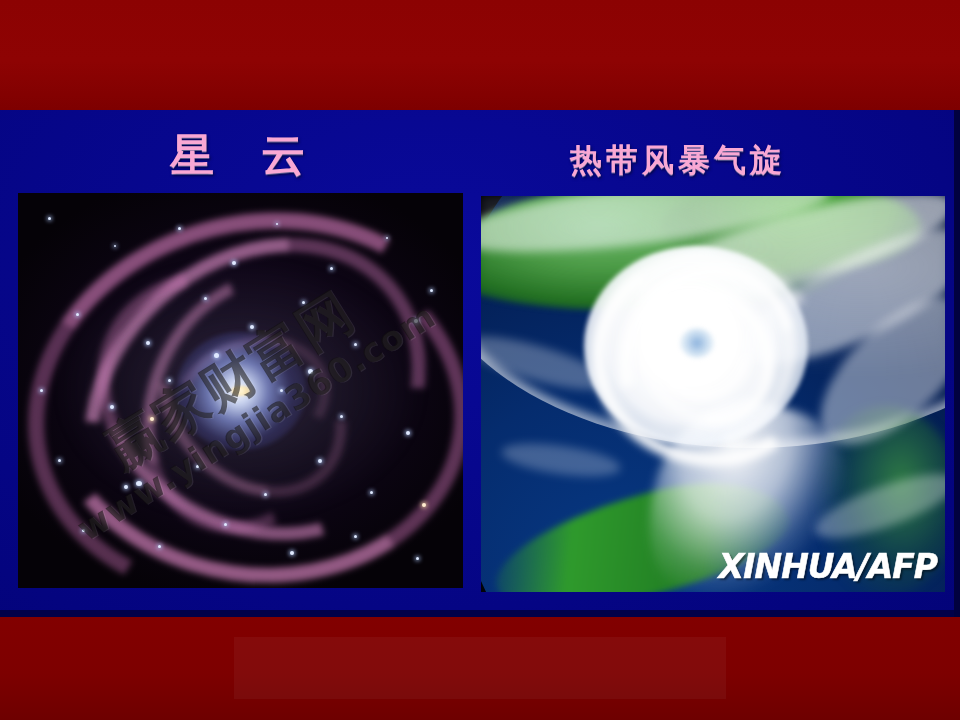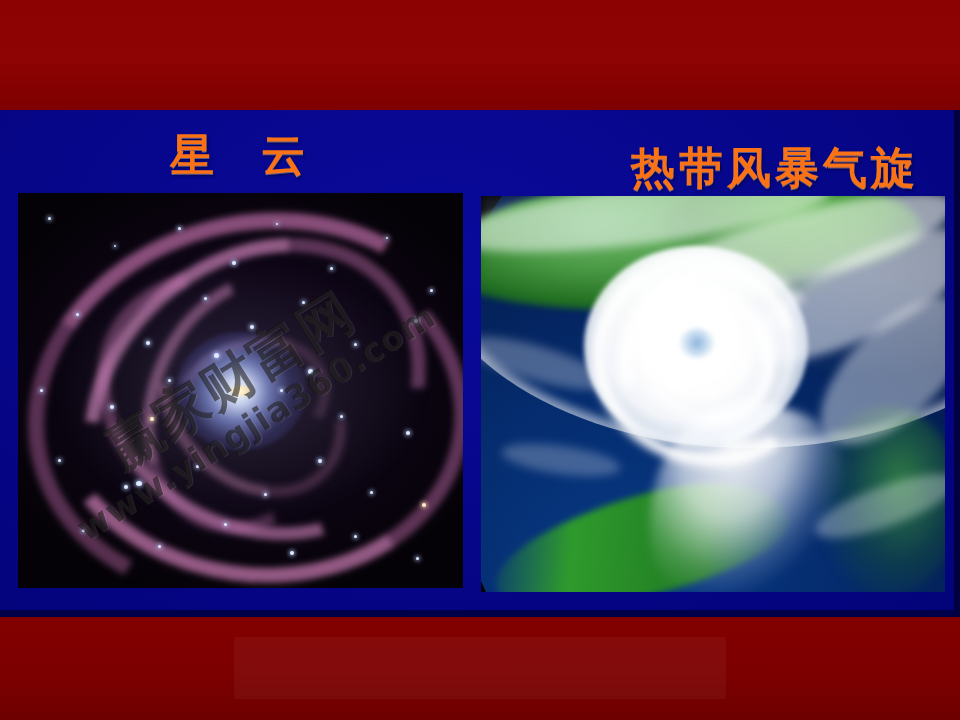--- a/index.html
+++ b/index.html
@@ -44,36 +44,36 @@
   .panel-edge-bottom {
     position: absolute;
     left: 0; top: 610px;
     width: 960px; height: 7px;
     background: #010149;
   }
 
   
   .title {
     position: absolute;
-    color: #f97316;
+    color: #f9a8d4;
     white-space: nowrap;
     font-weight: 700;
     font-family: "DejaVu Serif", "Liberation Serif", serif;
     text-shadow:
        0 1px 0 rgba(255,255,255,.35),
        1px 2px 3px rgba(0,0,0,.55);
   }
   .title-left {
     left: 170px; top: 126px;
     font-size: 44px;
     letter-spacing: 16px;
   }
   .title-right {
-    left: 631px; top: 139px;
-    font-size: 44px;
+    left: 570px; top: 139px;
+    font-size: 32px;
     letter-spacing: 4px;
   }
 
   
   .photo {
     position: absolute;
     overflow: hidden;
     background: #000;
   }
   .photo-nebula {
@@ -404,17 +404,18 @@
     <div class="cyc-tail"></div>
     <div class="cyc">
       <div class="cyc-core"></div>
       <div class="cyc-spiral" style="width:208px;height:188px;margin-left:-104px;margin-top:-94px;transform:rotate(10deg);"></div>
       <div class="cyc-spiral" style="width:166px;height:148px;margin-left:-83px;margin-top:-74px;transform:rotate(120deg);border-width:12px;"></div>
       <div class="cyc-spiral" style="width:120px;height:106px;margin-left:-60px;margin-top:-53px;transform:rotate(230deg);border-width:11px;"></div>
       <div class="cyc-spiral" style="width:76px;height:68px;margin-left:-38px;margin-top:-34px;transform:rotate(320deg);border-width:9px;"></div>
       <div class="cyc-eye"></div>
     </div>
 
+    <div class="st-wm">XINHUA/AFP</div>
   </div>
 
   <div class="footer-box"></div>
 
 </div>
 
 </body></html>

